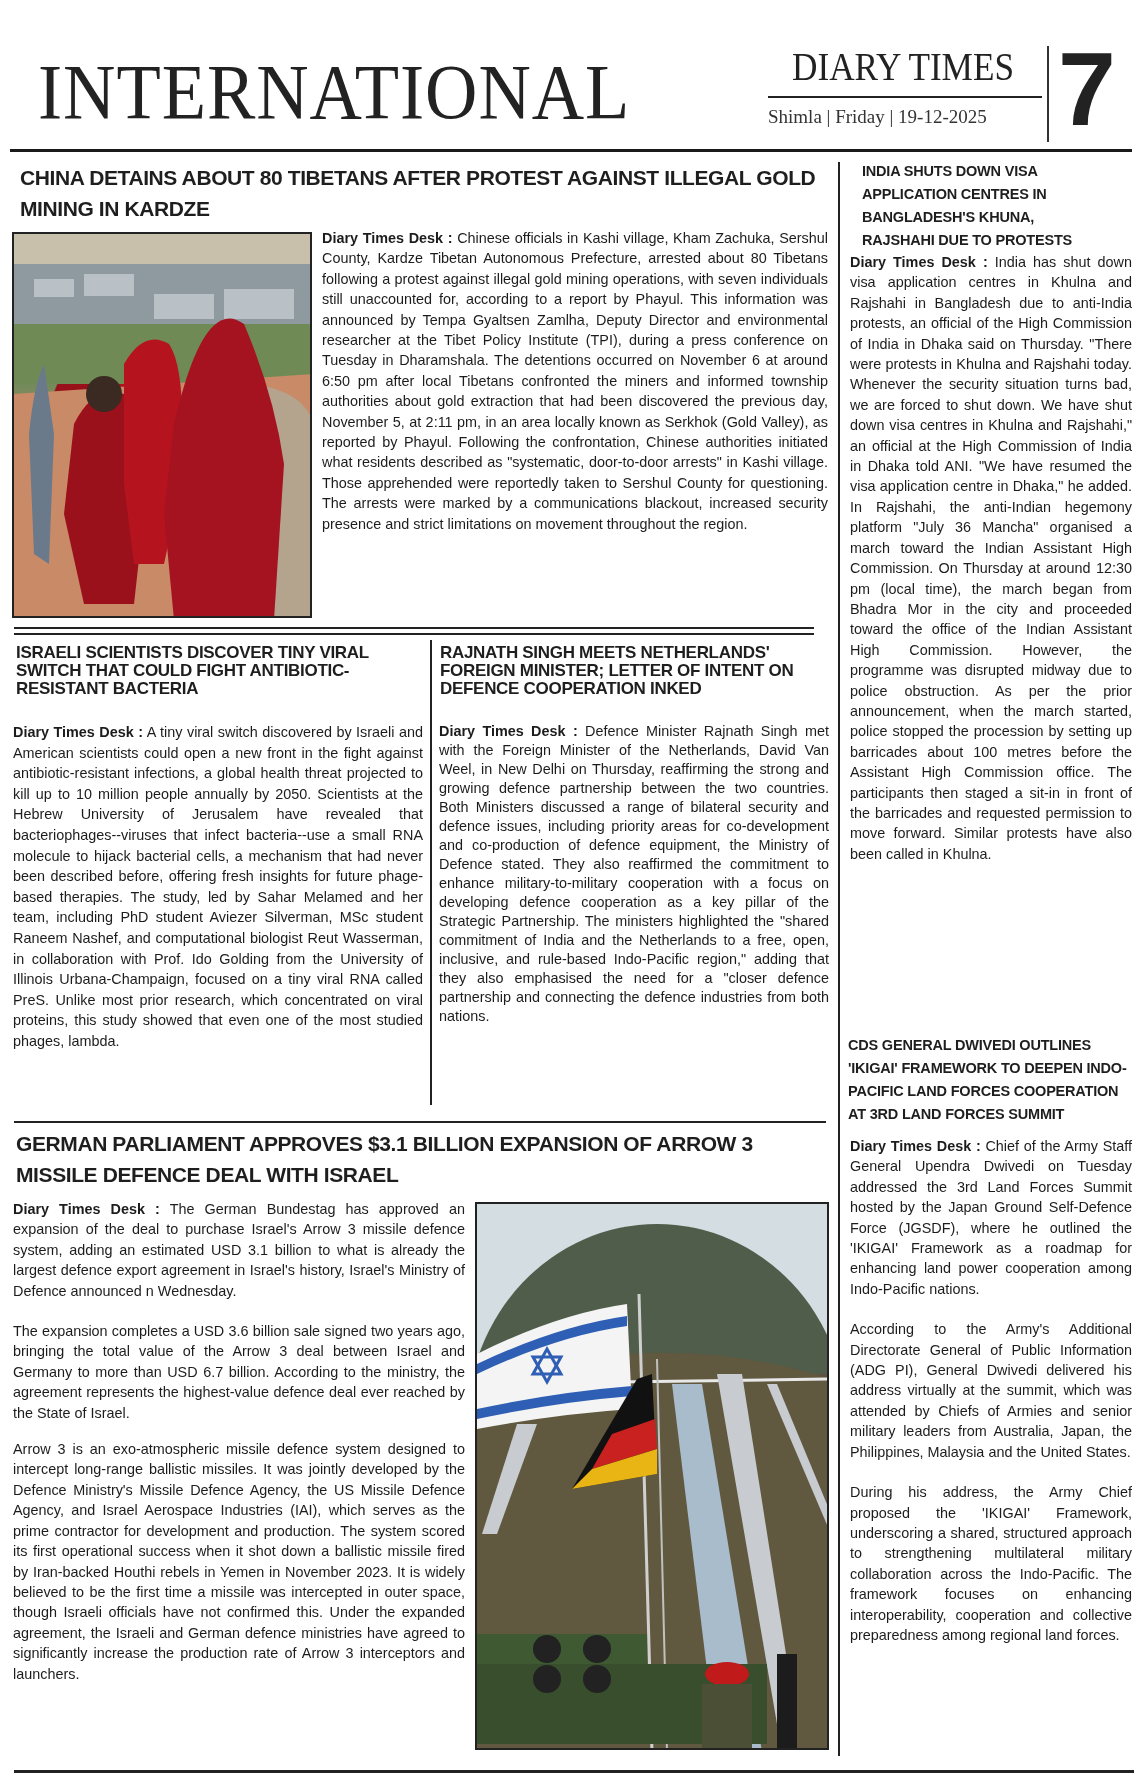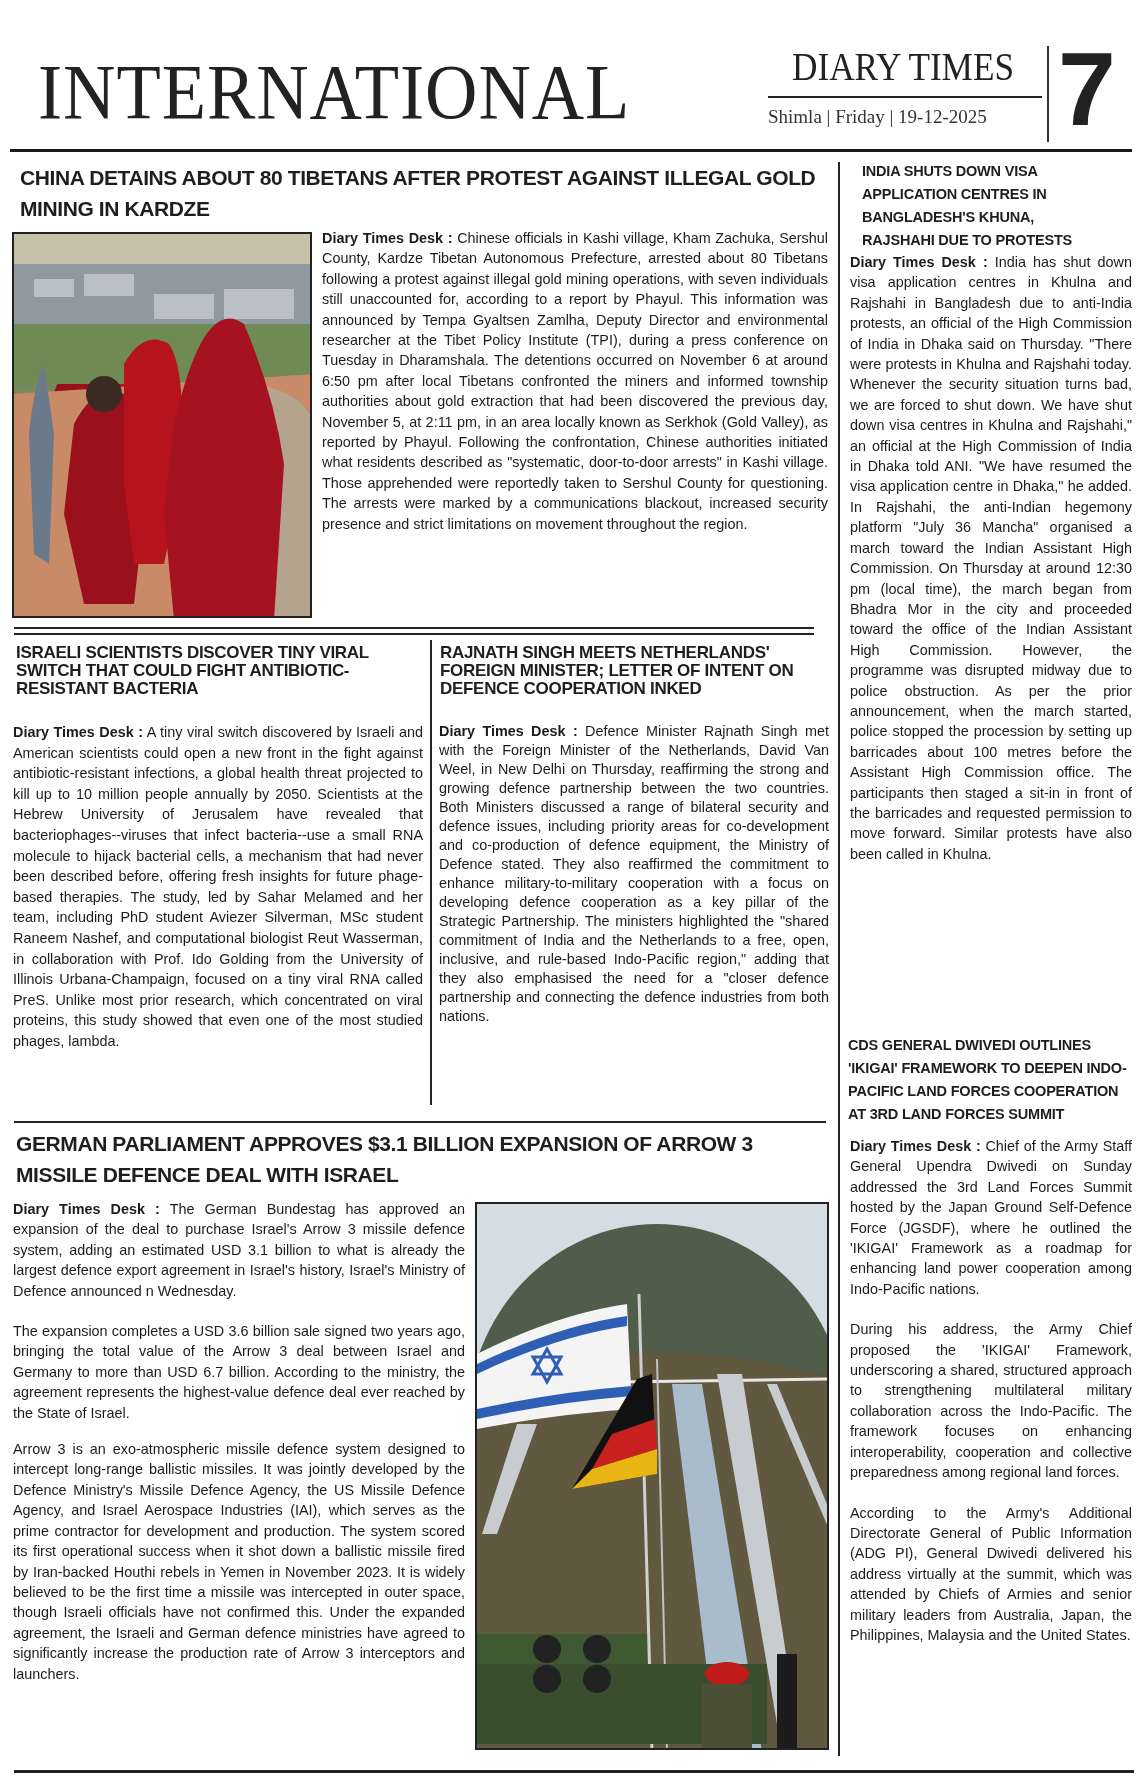--- a/index.html
+++ b/index.html
@@ -166,17 +166,17 @@
 <article>
   <h2 class="headline h-sm" style="left:862px; top:160px; width:248px;">INDIA SHUTS DOWN VISA APPLICATION CENTRES IN BANGLADESH'S KHUNA, RAJSHAHI DUE TO PROTESTS</h2>
   <div class="body" style="left:850px; top:252px; width:282px;">
     <span class="desk">Diary Times Desk :</span><span>  India has shut down visa application centres in Khulna and Rajshahi in Bangladesh due to anti-India protests, an official of the High Commission of India in Dhaka said on Thursday. "There were protests in Khulna and Rajshahi today. Whenever the security situation turns bad, we are forced to shut down. We have shut down visa centres in Khulna and Rajshahi," an official at the High Commission of India in Dhaka told ANI. "We have resumed the visa application centre in Dhaka," he added. In Rajshahi, the anti-Indian hegemony platform "July 36 Mancha" organised a march toward the Indian Assistant High Commission. On Thursday at around 12:30 pm (local time), the march began from Bhadra Mor in the city and proceeded toward the office of the Indian Assistant High Commission. However, the programme was disrupted midway due to police obstruction. As per the prior announcement, when the march started, police stopped the procession by setting up barricades about 100 metres before the Assistant High Commission office. The participants then staged a sit-in in front of the barricades and requested permission to move forward. Similar protests have also been called in Khulna.</span>
   </div>
 </article>
 
 <article>
   <h2 class="headline h-sm" style="left:848px; top:998px; width:284px;margin-top:36px;">CDS GENERAL DWIVEDI OUTLINES 'IKIGAI' FRAMEWORK TO DEEPEN INDO-PACIFIC LAND FORCES COOPERATION AT 3RD LAND FORCES SUMMIT</h2>
   <div class="body" style="left:850px; top:1136px; width:282px;">
-    <p><span class="desk">Diary Times Desk :</span><span>  Chief of the Army Staff General Upendra Dwivedi on Sunday addressed the 3rd Land Forces Summit hosted by the Japan Ground Self-Defence Force (JGSDF), where he outlined the 'IKIGAI' Framework as a roadmap for enhancing land power cooperation among Indo-Pacific nations.</span></p>
+    <p><span class="desk">Diary Times Desk :</span><span>  Chief of the Army Staff General Upendra Dwivedi on Tuesday addressed the 3rd Land Forces Summit hosted by the Japan Ground Self-Defence Force (JGSDF), where he outlined the 'IKIGAI' Framework as a roadmap for enhancing land power cooperation among Indo-Pacific nations.</span></p>
+    <p>According to the Army's Additional Directorate General of Public Information (ADG PI), General Dwivedi delivered his address virtually at the summit, which was attended by Chiefs of Armies and senior military leaders from Australia, Japan, the Philippines, Malaysia and the United States.</p>
     <p>During his address, the Army Chief proposed the 'IKIGAI' Framework, underscoring a shared, structured approach to strengthening multilateral military collaboration across the Indo-Pacific. The framework focuses on enhancing interoperability, cooperation and collective preparedness among regional land forces.</p>
-    <p>According to the Army's Additional Directorate General of Public Information (ADG PI), General Dwivedi delivered his address virtually at the summit, which was attended by Chiefs of Armies and senior military leaders from Australia, Japan, the Philippines, Malaysia and the United States.</p>
   </div>
 </article>
 
 </body></html>

